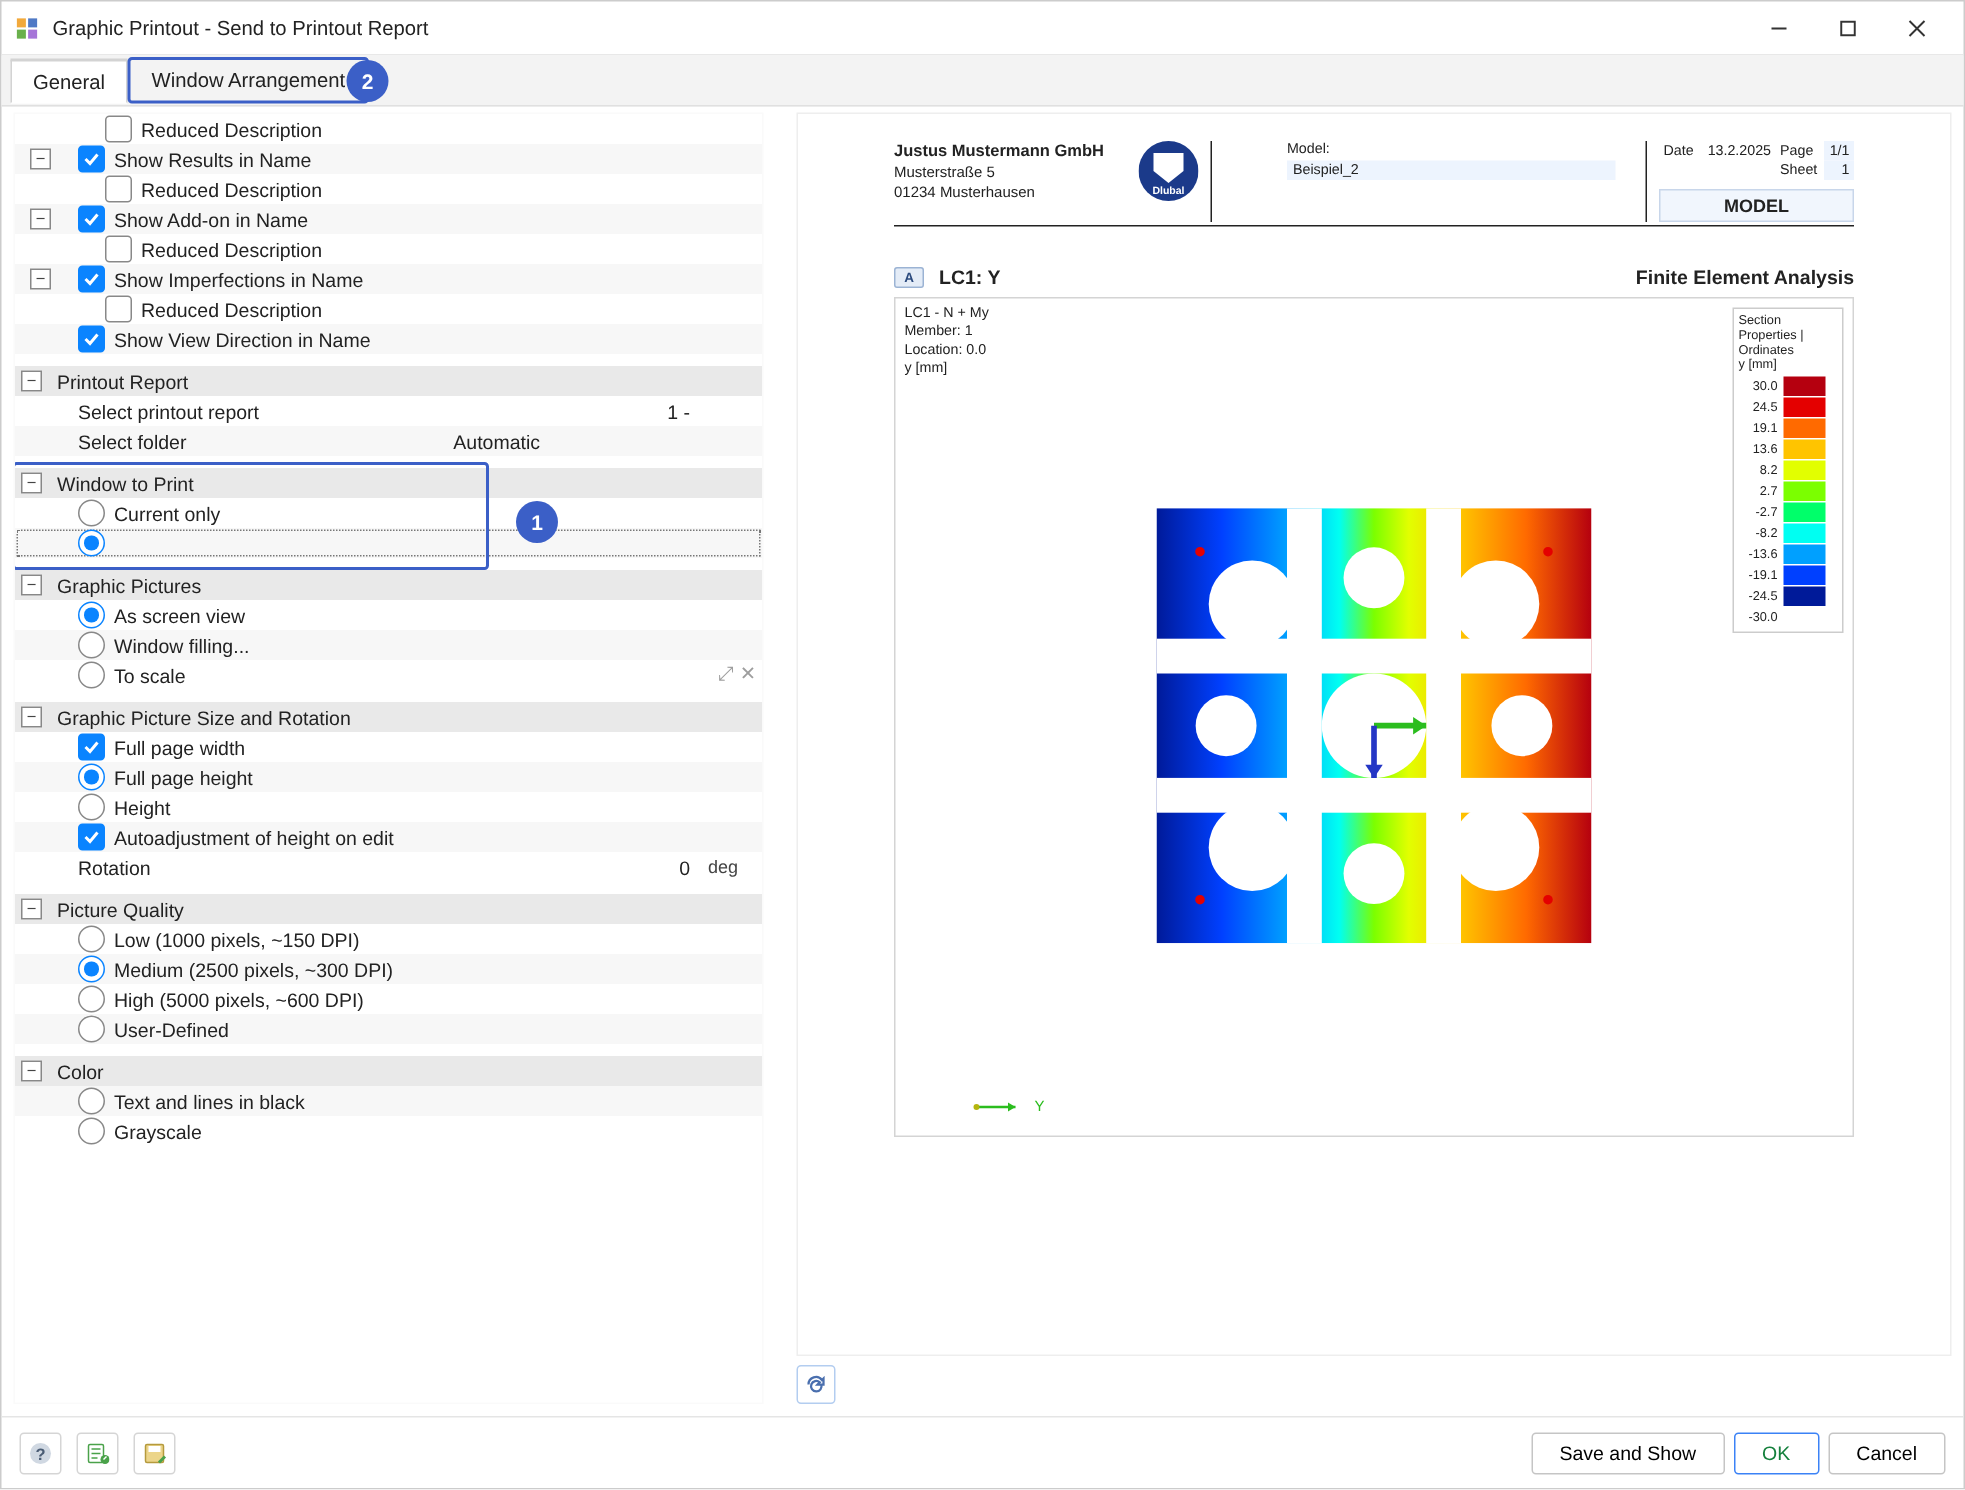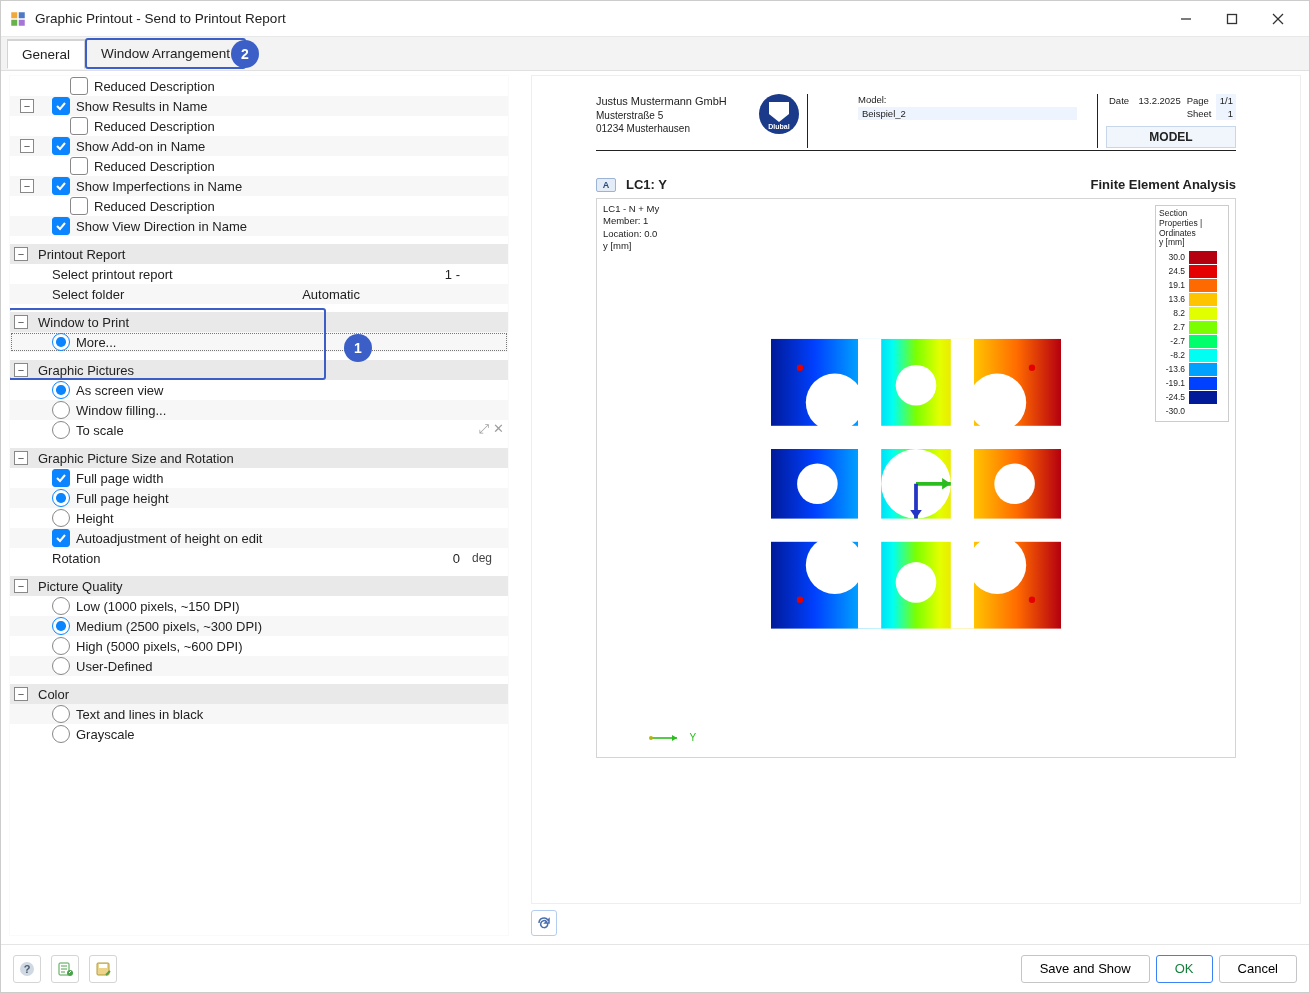--- a/index.html
+++ b/index.html
@@ -44,21 +44,21 @@
 .highlight-box { position:absolute; border:2px solid #3b5fc7; border-radius:3px; pointer-events:none; }
 .dotted-focus { outline:1px dotted #777; outline-offset:-2px; }
 
 .right-panel { flex:1; display:flex; flex-direction:column; min-height:0; }
 .preview-scroller { flex:1; overflow:auto; background:#fff; border:1px solid #eee; position:relative; }
 .preview-scroller::-webkit-scrollbar { width:14px; height:14px; }
 .preview-scroller::-webkit-scrollbar-thumb { background:#bdbdbd; border-radius:4px; }
 .page { margin: 12px auto; width: 640px; background:#fff; display:flex; flex-direction:column; padding: 0; }
 .page-hdr { display:flex; border-bottom: 1.5px solid #222; padding:6px 0 2px 0; gap:8px;}
 .hdr-company { flex:0 0 155px; font-size:10px; line-height:1.35;}
-.hdr-company b{ font-size:11px; font-weight:400;margin-top:27px; }
+.hdr-company b{ font-size:11px; font-weight:700;margin-top:27px; }
 .hdr-logo { width:40px; height:40px; }
 .hdr-vbar{ width:1px; background:#222;}
 .hdr-model { flex:1; font-size:9.5px; padding-left:6px;margin-left:36px;}
 .hdr-model .mv{ background:#edf4fe; padding:1px 4px; margin-top:2px; display:inline-block; width:95%; }
 .hdr-meta { flex:0 0 130px; font-size:9.5px; }
 .hdr-meta table{ width:100%; border-collapse:collapse; }
 .hdr-meta td{ padding:1px 3px; }
 .hdr-meta td.rv{text-align:right;}
 .hdr-meta .mtag{ font-weight:700; text-align:center; font-size:12px; border:1px solid #c8d6ea; background:#f1f6fd; padding:3px; margin-top:6px;}
 .sec-title { display:flex; align-items:center; gap:10px; margin:26px 0 6px 0;}
@@ -214,24 +214,28 @@
             <div class="row-unit" style="width:140px;"></div>
           </div>
 
         <div style="height:8px;"></div>
 
         <div style="position:relative;">
           <div class="group-header">
               <span class="expand-btn">−</span>
               <span>Window to Print</span>
             </div>
+          <div class="row">
+              <div class="tree-lines l1"></div>
+              <div class="control radio"></div>
+              <div class="row-label">Current only</div>
+            </div>
           <div class="row row-strip-alt dotted-focus">
               <div class="tree-lines l1"></div>
               <div class="control radio checked"></div>
-              <div class="row-label">More...</div>
             </div>
           <div class="highlight-box" style="left:-2px; top:-4px; width:318px; height:72px;"></div>
           <div class="callout-badge" style="left:334px; top:22px;">1</div>
         </div>
 
         <div style="height:8px;"></div>
 
         <div class="group-header">
             <span class="expand-btn">−</span>
             <span>Graphic Pictures</span>

